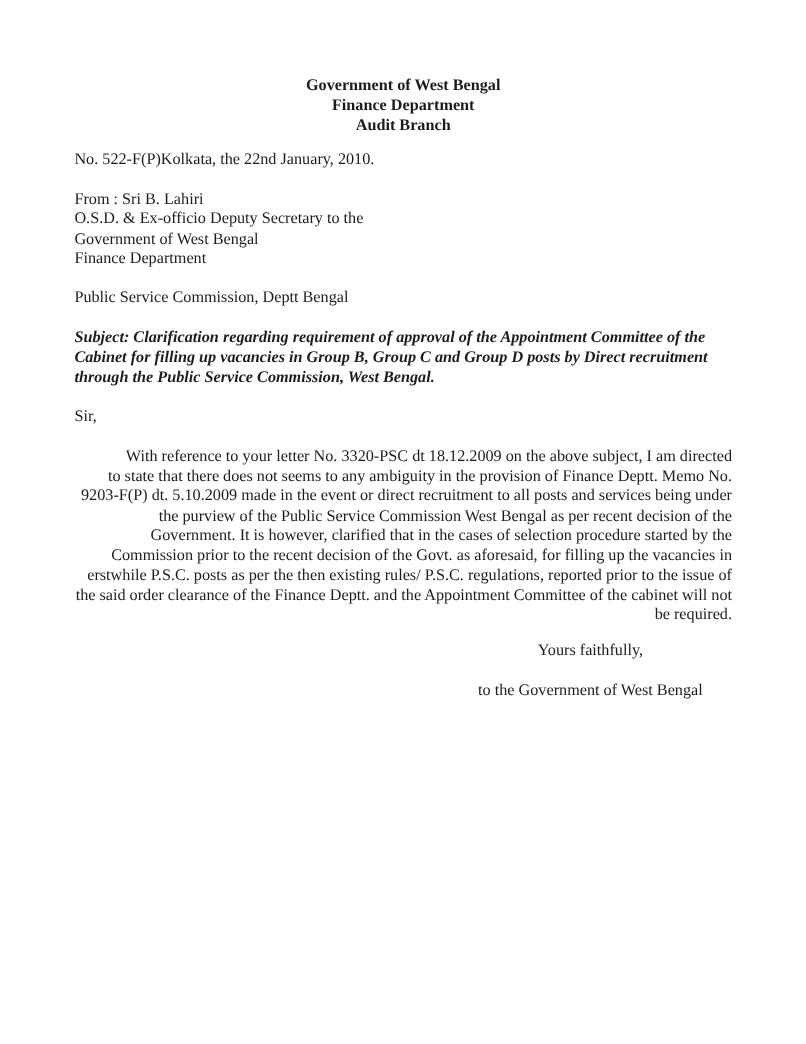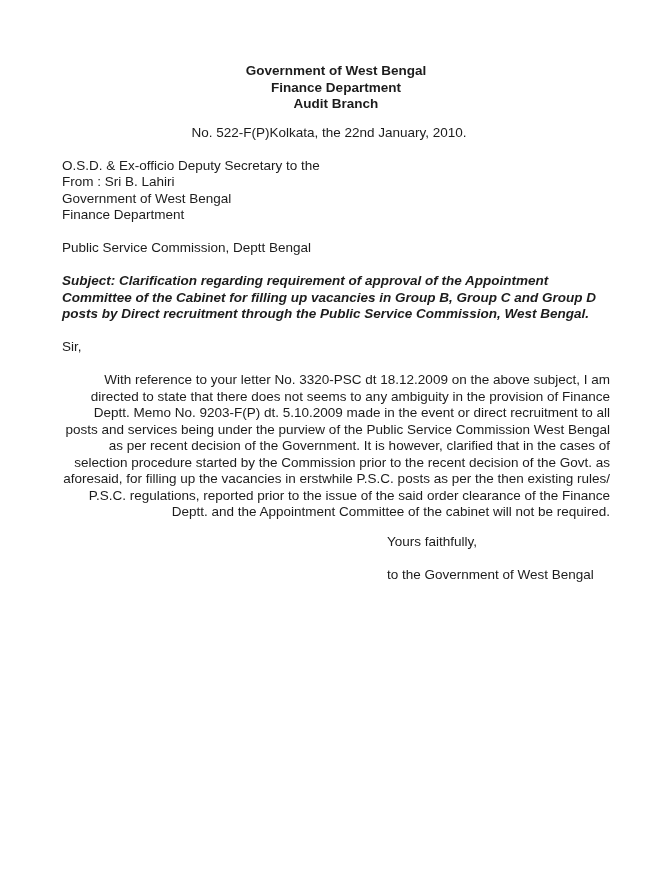--- a/index.html
+++ b/index.html
@@ -7,35 +7,35 @@
     --link:#00008b;
     --page-bg:#ffffff;
   }
   html,body{margin:0;padding:0;background:var(--page-bg);}
   .page{
     position:relative;
     width:672px;
     height:757px;
     background:var(--page-bg);
     color:var(--text);
-    font-family:Liberation Sans, sans-serif;
+    font-family:Liberation Serif, serif;
     font-size:13.5px;
     line-height:16.5px;
     overflow:hidden;
   }
   .content{
     padding:63px 62px 0 62px;
   }
   .letter-head{
     text-align:center;
     font-weight:bold;
   }
   .ref-row{
     display:flex;
-    justify-content:center;
+    justify-content:flex-start;
     margin-top:12px;
   }
   .ref-row .date{
     padding-right:14px;
   }
   .block{
     margin-top:16.5px;
   }
   .subject{
     font-weight:bold;
@@ -44,21 +44,21 @@
   .body-para{
     margin-top:16.5px;
     text-indent:38px;
     text-align:right;
   }
   .signature{
     position:relative;
     margin-top:13px;
     margin-left:325px;
     width:210px;
-    text-align:left;
+    text-align:center;
   }
   .signature .valediction{
     margin-bottom:16.5px;
   }
   .footer{
     position:absolute;
     left:0;
     right:0;
     top:789px;
     text-align:left;
@@ -79,22 +79,22 @@
       <div>Finance Department</div>
       <div>Audit Branch</div>
     </div>
 
     <div class="ref-row">
       <span class="memo-no">No. 522-F(P)</span>
       <span class="date">Kolkata, the 22nd January, 2010.</span>
     </div>
 
     <div class="block">
+      <div>From : Sri B. Lahiri</div>
       <div>O.S.D. &amp; Ex-officio Deputy Secretary to the</div>
-      <div>From : Sri B. Lahiri</div>
       <div>Government of West Bengal</div>
       <div>Finance Department</div>
     </div>
 
     <div class="block">
       <div>Public Service Commission, Deptt Bengal</div>
     </div>
 
     <div class="block subject">Subject: Clarification regarding requirement of approval of the Appointment Committee of the Cabinet for filling up vacancies in Group B, Group C and Group D posts by Direct recruitment through the Public Service Commission, West Bengal.</div>
 

